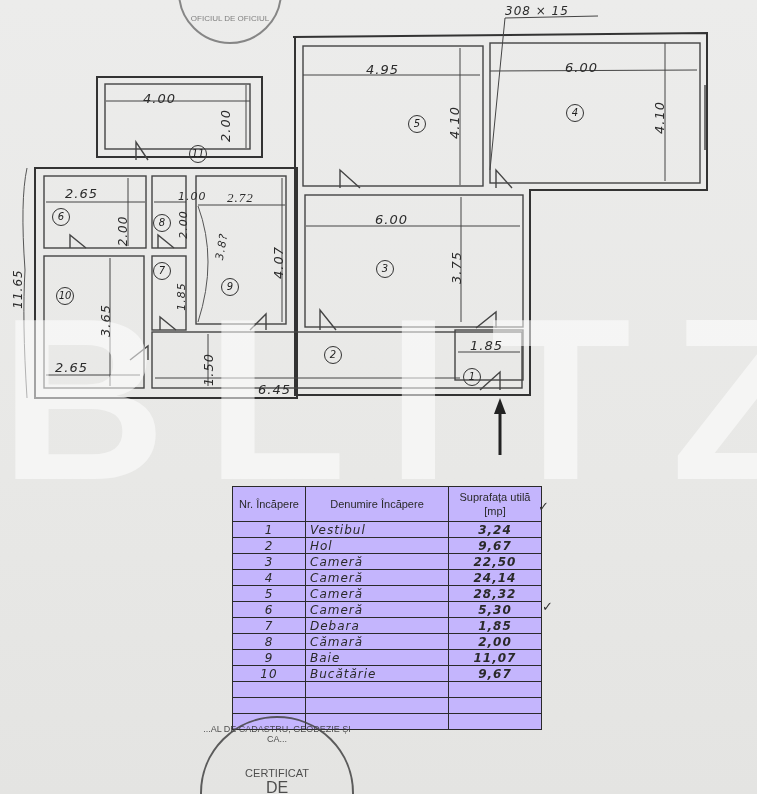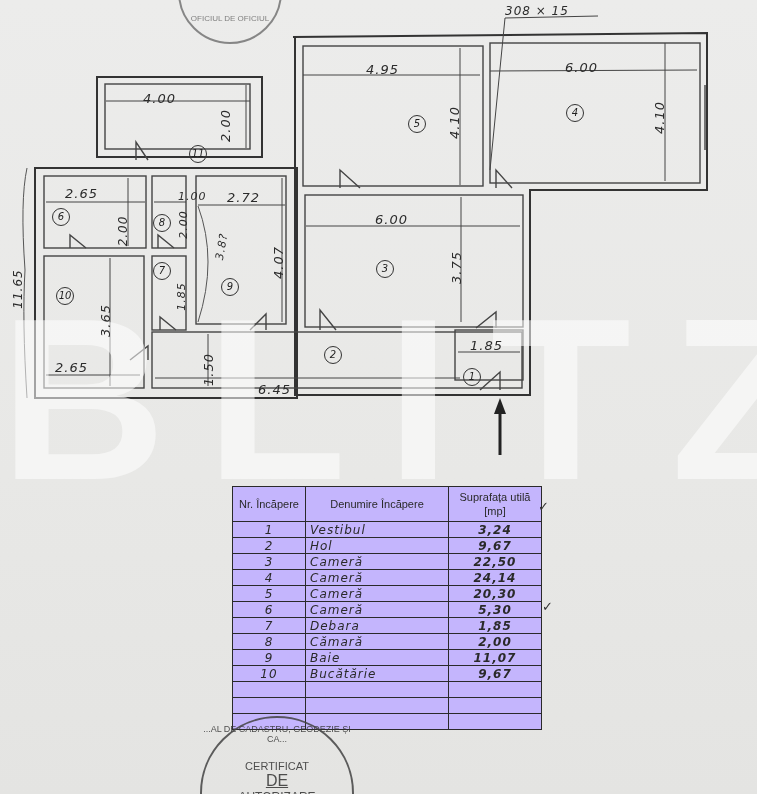--- a/index.html
+++ b/index.html
@@ -127,21 +127,21 @@
 <div class="lbl vert" style="left:108px;top:224px;font-size:12px;">2.00</div>
 <div class="roomnum" style="left:52px;top:208px;">6</div>
 
 <div class="lbl" style="left:156px;top:190px;font-size:11px;margin-left:22px;">1.00</div>
 <div class="lbl vert" style="left:169px;top:218px;font-size:11px;">2.00</div>
 <div class="roomnum" style="left:153px;top:214px;">8</div>
 
 <div class="lbl vert" style="left:167px;top:290px;font-size:11px;">1.85</div>
 <div class="roomnum" style="left:153px;top:262px;">7</div>
 
-<div class="lbl" style="left:227px;top:190px;">2.72</div>
+<div class="lbl" style="left:227px;top:190px;font-family:Liberation Serif, serif;">2.72</div>
 <div class="lbl vert" style="left:262px;top:255px;">4.07</div>
 <div class="lbl" style="left:208px;top:240px;font-size:11px;transform:rotate(-80deg);">3.8?</div>
 <div class="roomnum" style="left:221px;top:278px;">9</div>
 
 <div class="lbl vert" style="left:89px;top:313px;">3.65</div>
 <div class="lbl" style="left:55px;top:360px;">2.65</div>
 <div class="roomnum" style="left:56px;top:287px;">10</div>
 
 <div class="lbl" style="left:258px;top:362px;margin-top:20px;">6.45</div>
 <div class="lbl vert" style="left:192px;top:362px;">1.50</div>
@@ -175,21 +175,21 @@
         <td class="c-val">22,50</td>
       </tr>
     <tr>
         <td class="c-nr">4</td>
         <td>Cameră</td>
         <td class="c-val">24,14</td>
       </tr>
     <tr>
         <td class="c-nr">5</td>
         <td>Cameră</td>
-        <td class="c-val">20,30</td>
+        <td class="c-val">28,32</td>
       </tr>
     <tr>
         <td class="c-nr">6</td>
         <td>Cameră</td>
         <td class="c-val">5,30</td>
       </tr>
     <tr>
         <td class="c-nr">7</td>
         <td>Debara</td>
         <td class="c-val">1,85</td>
@@ -228,16 +228,16 @@
 </table>
 
 <div class="check" style="left:538px;top:499px;">✓</div>
 <div class="check" style="left:542px;top:599px;">✓</div>
 
 <div class="stamp" style="left:178px;top:-60px;width:100px;height:100px;opacity:0.6;">
   <div style="margin-top:72px;font-size:8px;">OFICIUL DE OFICIUL</div>
 </div>
 <div class="stamp" style="left:200px;top:716px;width:150px;height:150px;opacity:0.85;">
   <div style="margin-top:6px;font-size:9px;">...AL DE CADASTRU, GEODEZIE ȘI CA...</div>
-  <div style="margin-top:16px;font-size:11px;">CERTIFICAT</div>
+  <div style="margin-top:23px;font-size:11px;">CERTIFICAT</div>
   <div style="font-size:16px;text-decoration:underline;">DE</div>
   <div style="font-size:12px;">AUTORIZARE</div>
 </div>
 
 </body></html>

